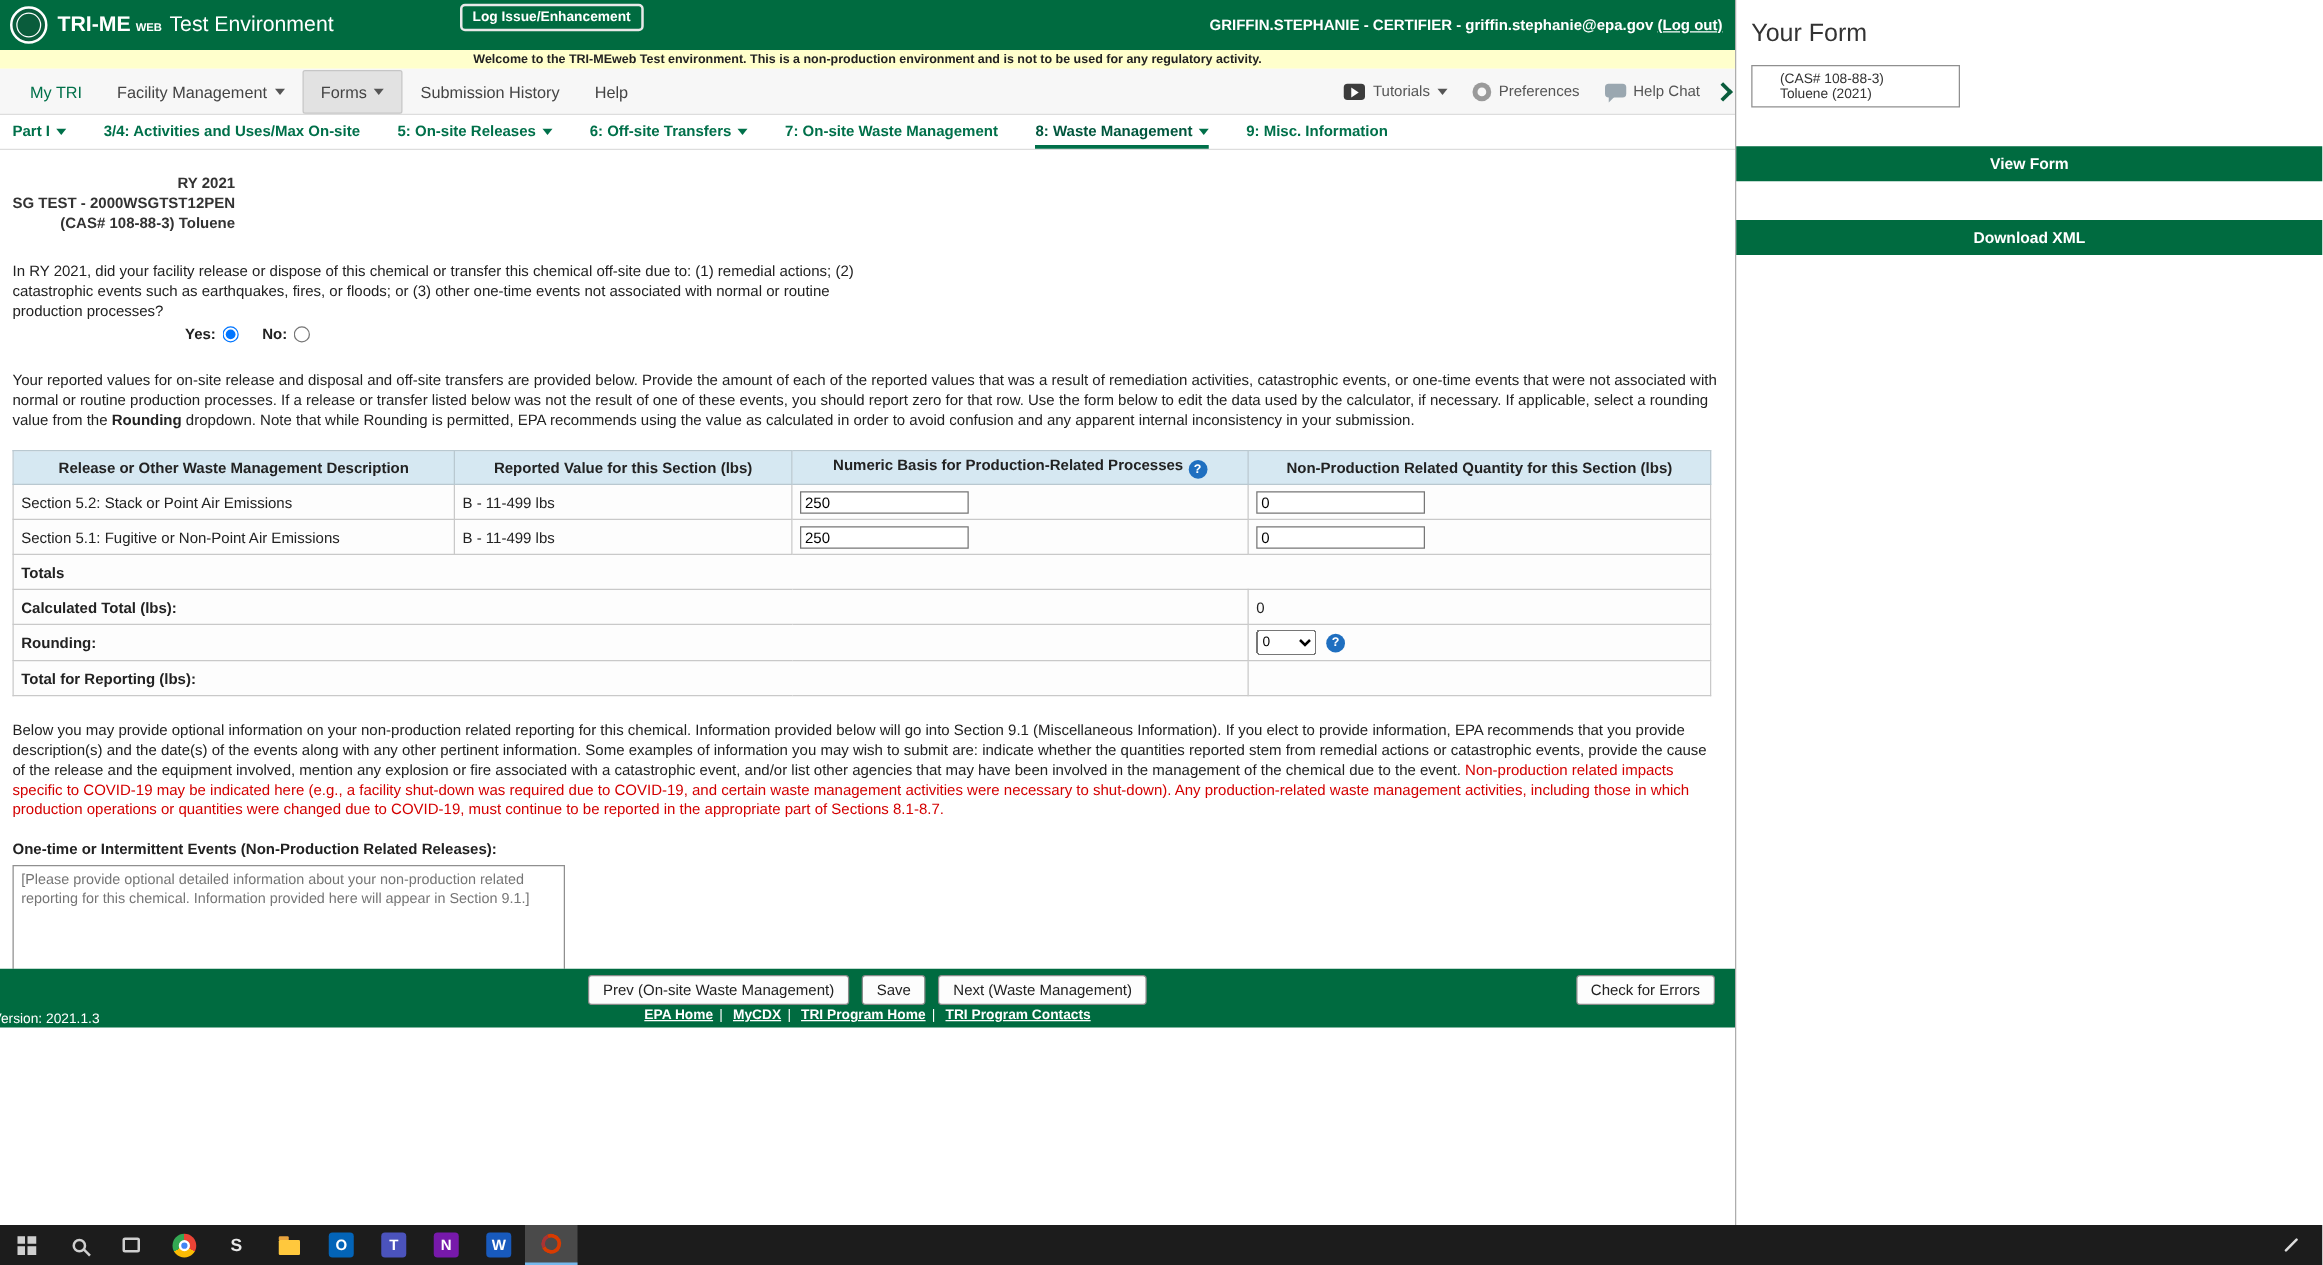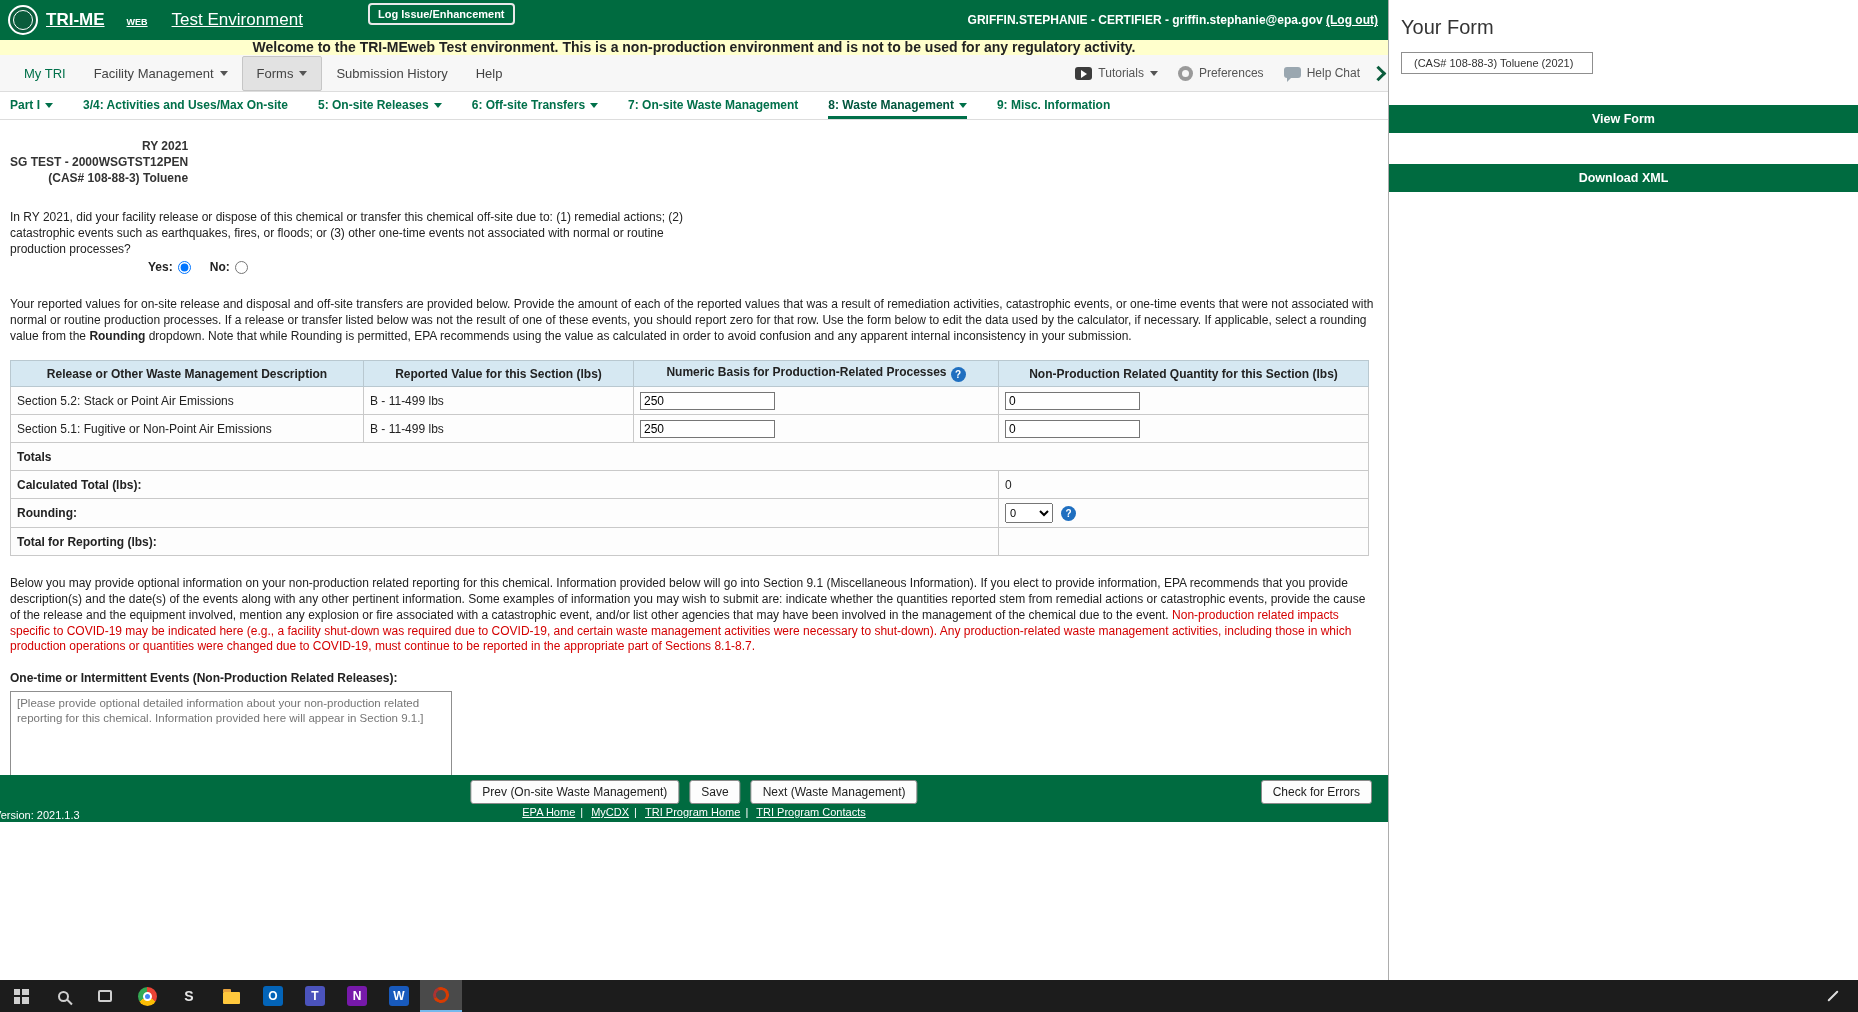--- a/index.html
+++ b/index.html
@@ -6,30 +6,30 @@
   html,body { width:1858px; height:1012px; font-family:"Liberation Sans","DejaVu Sans",sans-serif; background:#fff; }
   .screen { width:1858px; height:1012px; position:relative; overflow:hidden; }
   .content-row { display:flex; height:980px; }
   .main { width:1388px; display:flex; flex-direction:column; position:relative; }
   .sidebar { width:470px; border-left:1px solid #adadad; background:#fff; }
 
   
   .topbar { height:40px; background:#006B40; color:#fff; display:flex; align-items:center; position:relative; padding-left:8px; }
   .epa-logo { width:30px; height:30px; border-radius:50%; background:#0a5c3c; border:2px solid #fff; position:relative; flex:0 0 auto; }
   .epa-logo::after { content:""; position:absolute; inset:3px; border-radius:50%; border:1.5px solid #fff; }
-  .brand { display:flex; align-items:baseline; gap:22px; margin-left:8px;text-decoration:underline; }
+  .brand { display:flex; align-items:baseline; gap:4px; margin-left:8px; }
   .app-title { font-size:17px; font-weight:bold; }
   .app-title-sub { font-size:9px; font-weight:bold; }
   .env-label { font-size:17px; margin-left:2px; }
   .log-issue { position:absolute; left:368px; top:3px; background:#006B40; color:#fff; border:2px solid #e9e9e9; border-radius:4px; font-size:11px; font-weight:bold; padding:3px 8px; cursor:pointer; }
   .user-block { position:absolute; right:10px; top:13px; font-size:12px; font-weight:bold; }
   .user-block a { color:#fff; text-decoration:underline; cursor:pointer; }
 
   
-  .banner { height:15px; background:#ffffcc; color:#222; font-size:14px; font-weight:bold; text-align:center; line-height:15px; }
+  .banner { height:15px; background:#ffffcc; color:#222; font-size:10px; font-weight:bold; text-align:center; line-height:15px; }
 
   
   .mainnav { height:37px; background:#f7f7f7; border-bottom:1px solid #ddd; display:flex; align-items:center; padding-left:10px; position:relative; }
   .nav-item { font-size:13px; color:#444; padding:9px 14px; cursor:pointer; display:flex; align-items:center; gap:6px; }
   .nav-item.mytri { color:#00704A; }
   .nav-item.active { background:#e2e2e2; border:1px solid #c6c6c6; border-radius:2px; }
   .caret-down { width:0; height:0; border-left:4px solid transparent; border-right:4px solid transparent; border-top:5px solid #555; display:inline-block; }
   .caret-down.green { border-top-color:#00704A; }
   .nav-right { position:absolute; right:28px; display:flex; align-items:center; gap:20px; }
   .nav-util { display:flex; align-items:center; gap:6px; font-size:12px; color:#555; cursor:pointer; }
@@ -83,27 +83,27 @@
   .events-label { margin-top:16px; font-size:12px; font-weight:bold; color:#222; }
   .events-wrap { width:445px; }
   textarea.events-ta { width:442px; height:98px; margin-top:6px; border:1px solid #8f8f8f; font-size:11.5px; font-family:inherit; color:#444; padding:4px 6px; resize:both; line-height:1.3; }
 
   
   .actionbar { height:47px; background:#006B40; position:relative; }
   .btn-group { position:absolute; left:50%; transform:translateX(-50%); top:5px; display:flex; gap:10px; }
   .fbtn { background:#fdfdfd; border:1px solid #8a8a8a; border-radius:3px; font-size:12px; padding:4px 11px; color:#222; cursor:pointer; font-family:inherit; white-space:nowrap; }
   .check-btn { position:absolute; right:16px; top:5px; }
   .flinks { position:absolute; top:31px; width:100%; text-align:center; font-size:11px; color:#fff; }
-  .flinks a { color:#fff; font-weight:normal; text-decoration:underline; margin:16px 5px; cursor:pointer; }
+  .flinks a { color:#fff; font-weight:bold; text-decoration:underline; margin:16px 5px; cursor:pointer; }
   .version { position:absolute; left:-6px; bottom:1px; font-size:11px; color:#fff; }
   .filler { flex:1; background:#fff; }
 
   
   .sb-title { font-size:20px; color:#333; padding:16px 0 0 12px; }
-  .sb-selector { margin:13px 12px 0 12px; width:192px; border:1px solid #8f8f8f; background:#fff; font-size:11px; color:#333; padding:4px 12px; cursor:pointer; }
+  .sb-selector { margin:13px 12px 0 12px; width:167px; border:1px solid #8f8f8f; background:#fff; font-size:11px; color:#333; padding:4px 22px; cursor:pointer; }
   .sb-btn { display:block; width:100%; background:#006B40; color:#fff; border:none; padding:7px 0; font-size:12.5px; font-weight:bold; text-align:center; cursor:pointer; font-family:inherit; }
   .sb-btn.view { margin-top:31px; }
   .sb-btn.xml { margin-top:31px; }
 
   
   .taskbar { height:32px; background:#1c1c1c; display:flex; align-items:center; }
   .tb-item { width:42px; height:32px; display:flex; align-items:center; justify-content:center; cursor:pointer; }
   .tb-item.active-app { background:#4a4a4a; border-bottom:2px solid #76b9ed; }
   .win-logo { width:15px; height:15px; display:grid; grid-template-columns:1fr 1fr; grid-template-rows:1fr 1fr; gap:2px; }
   .win-logo span { background:#cfcfcf; }

